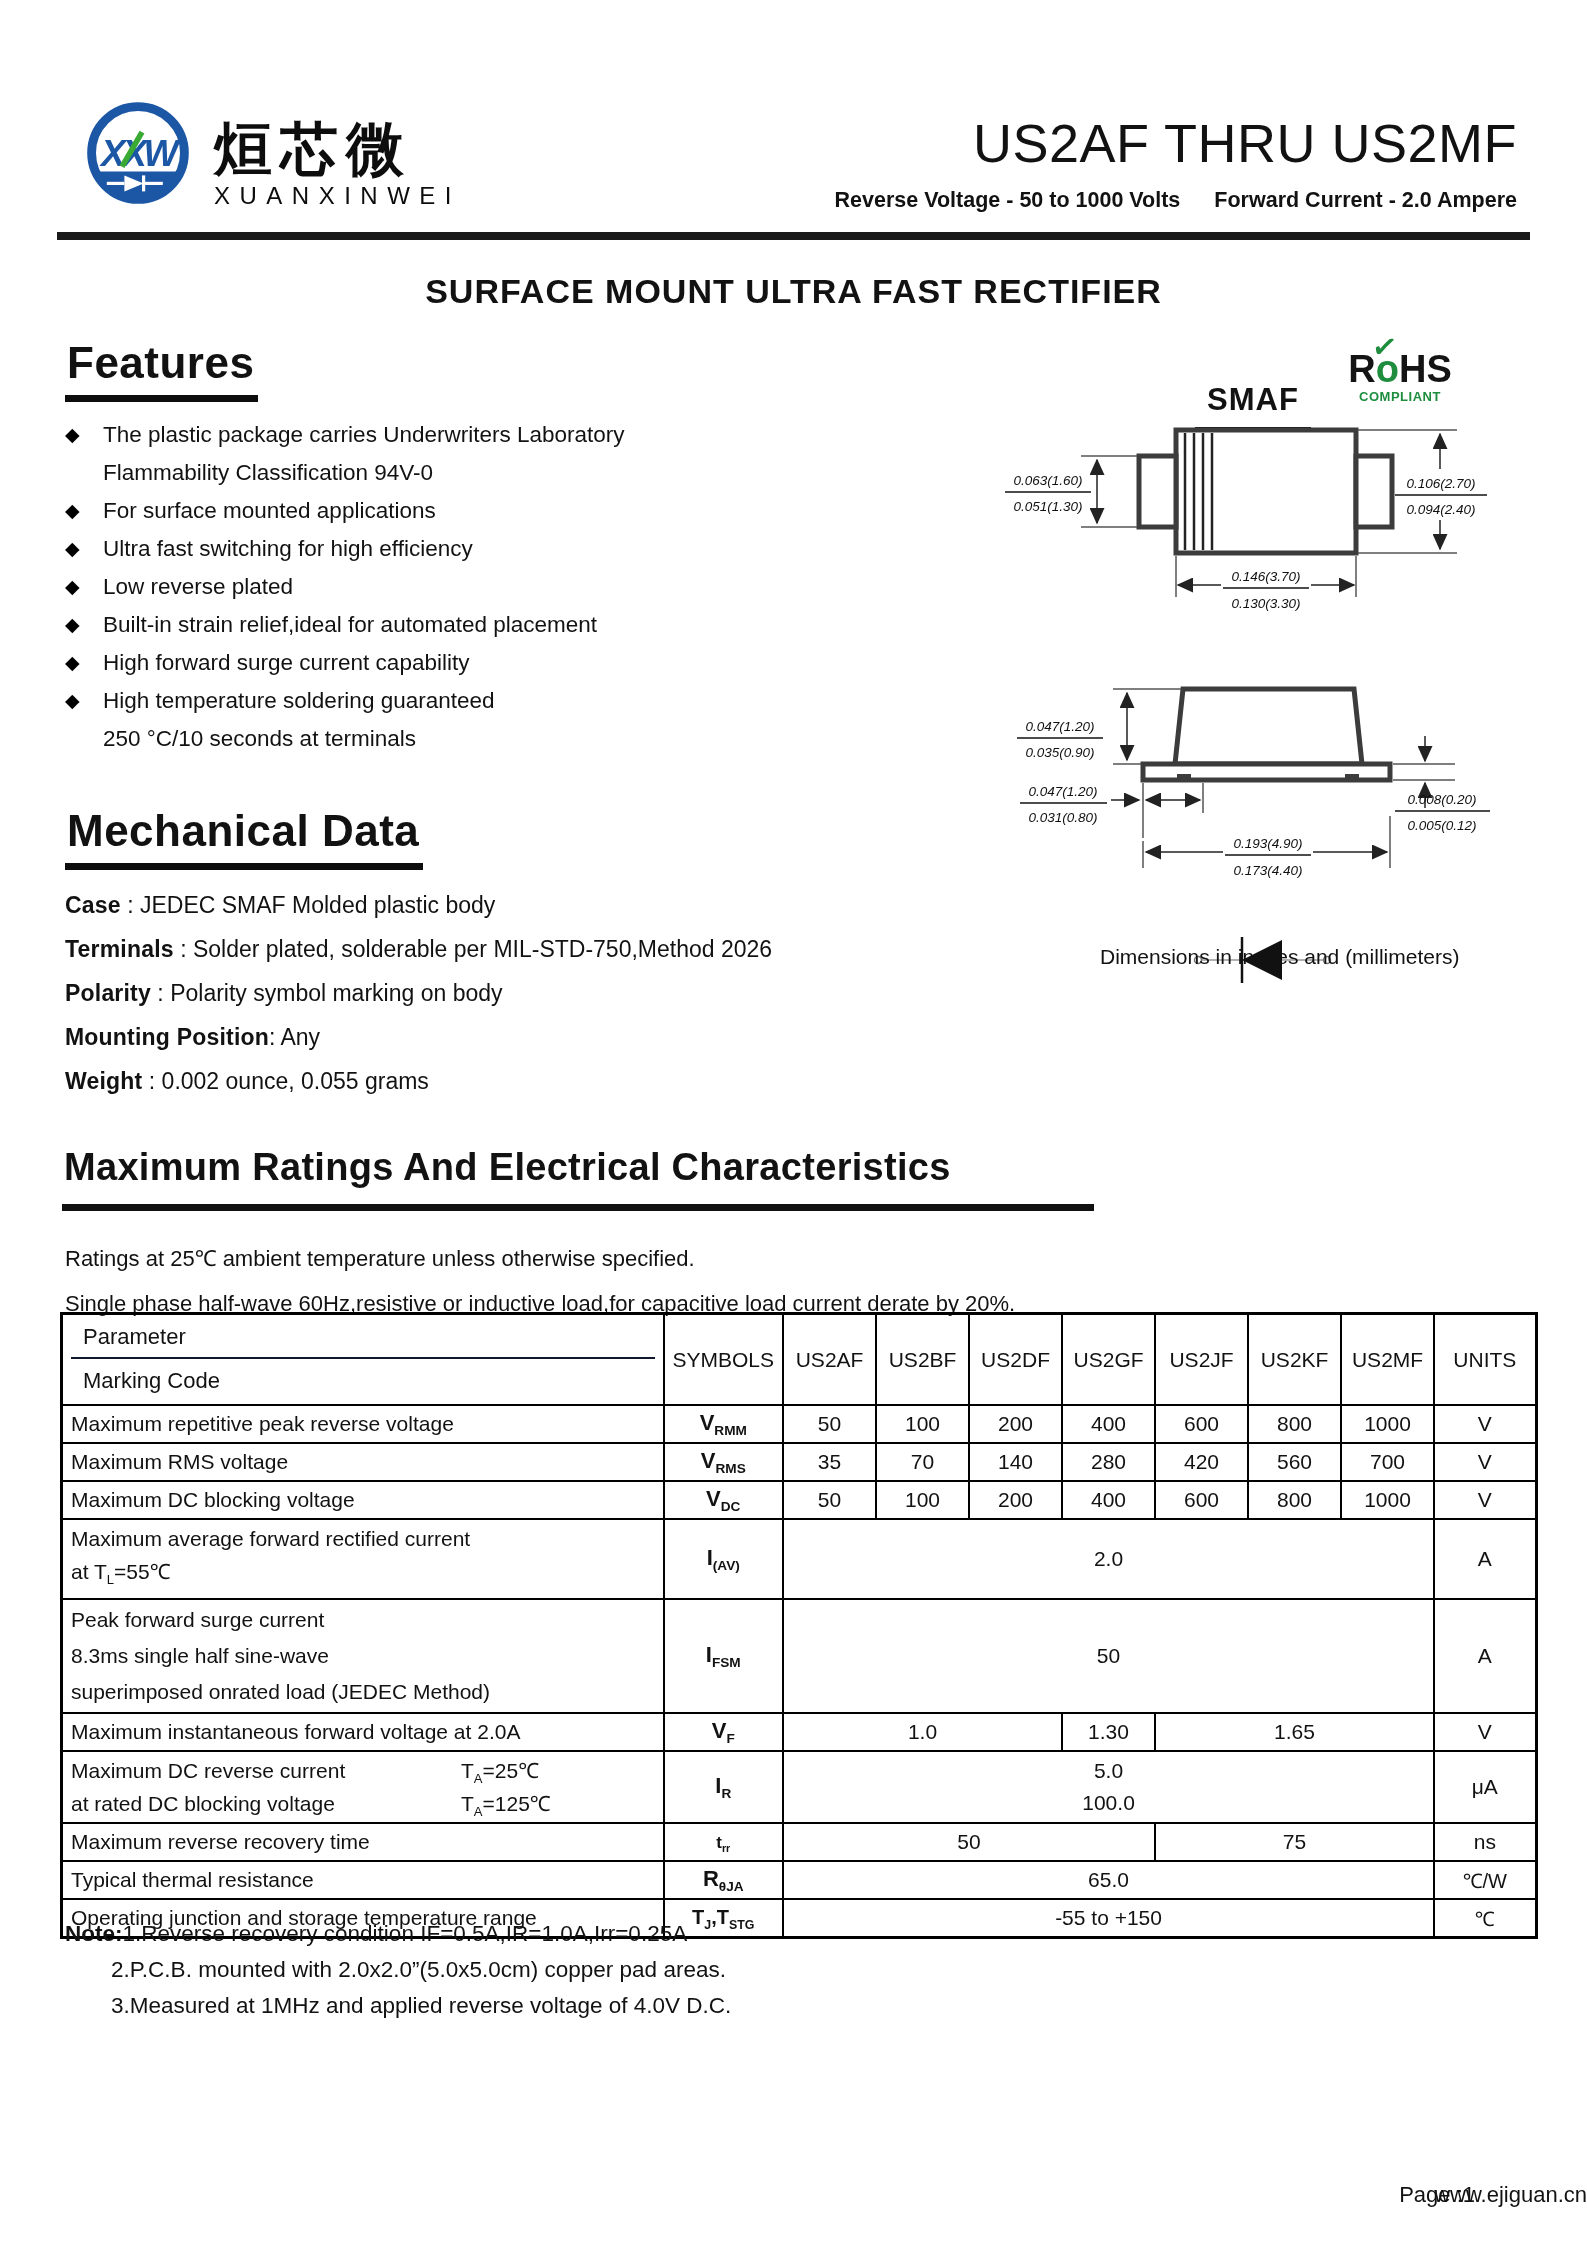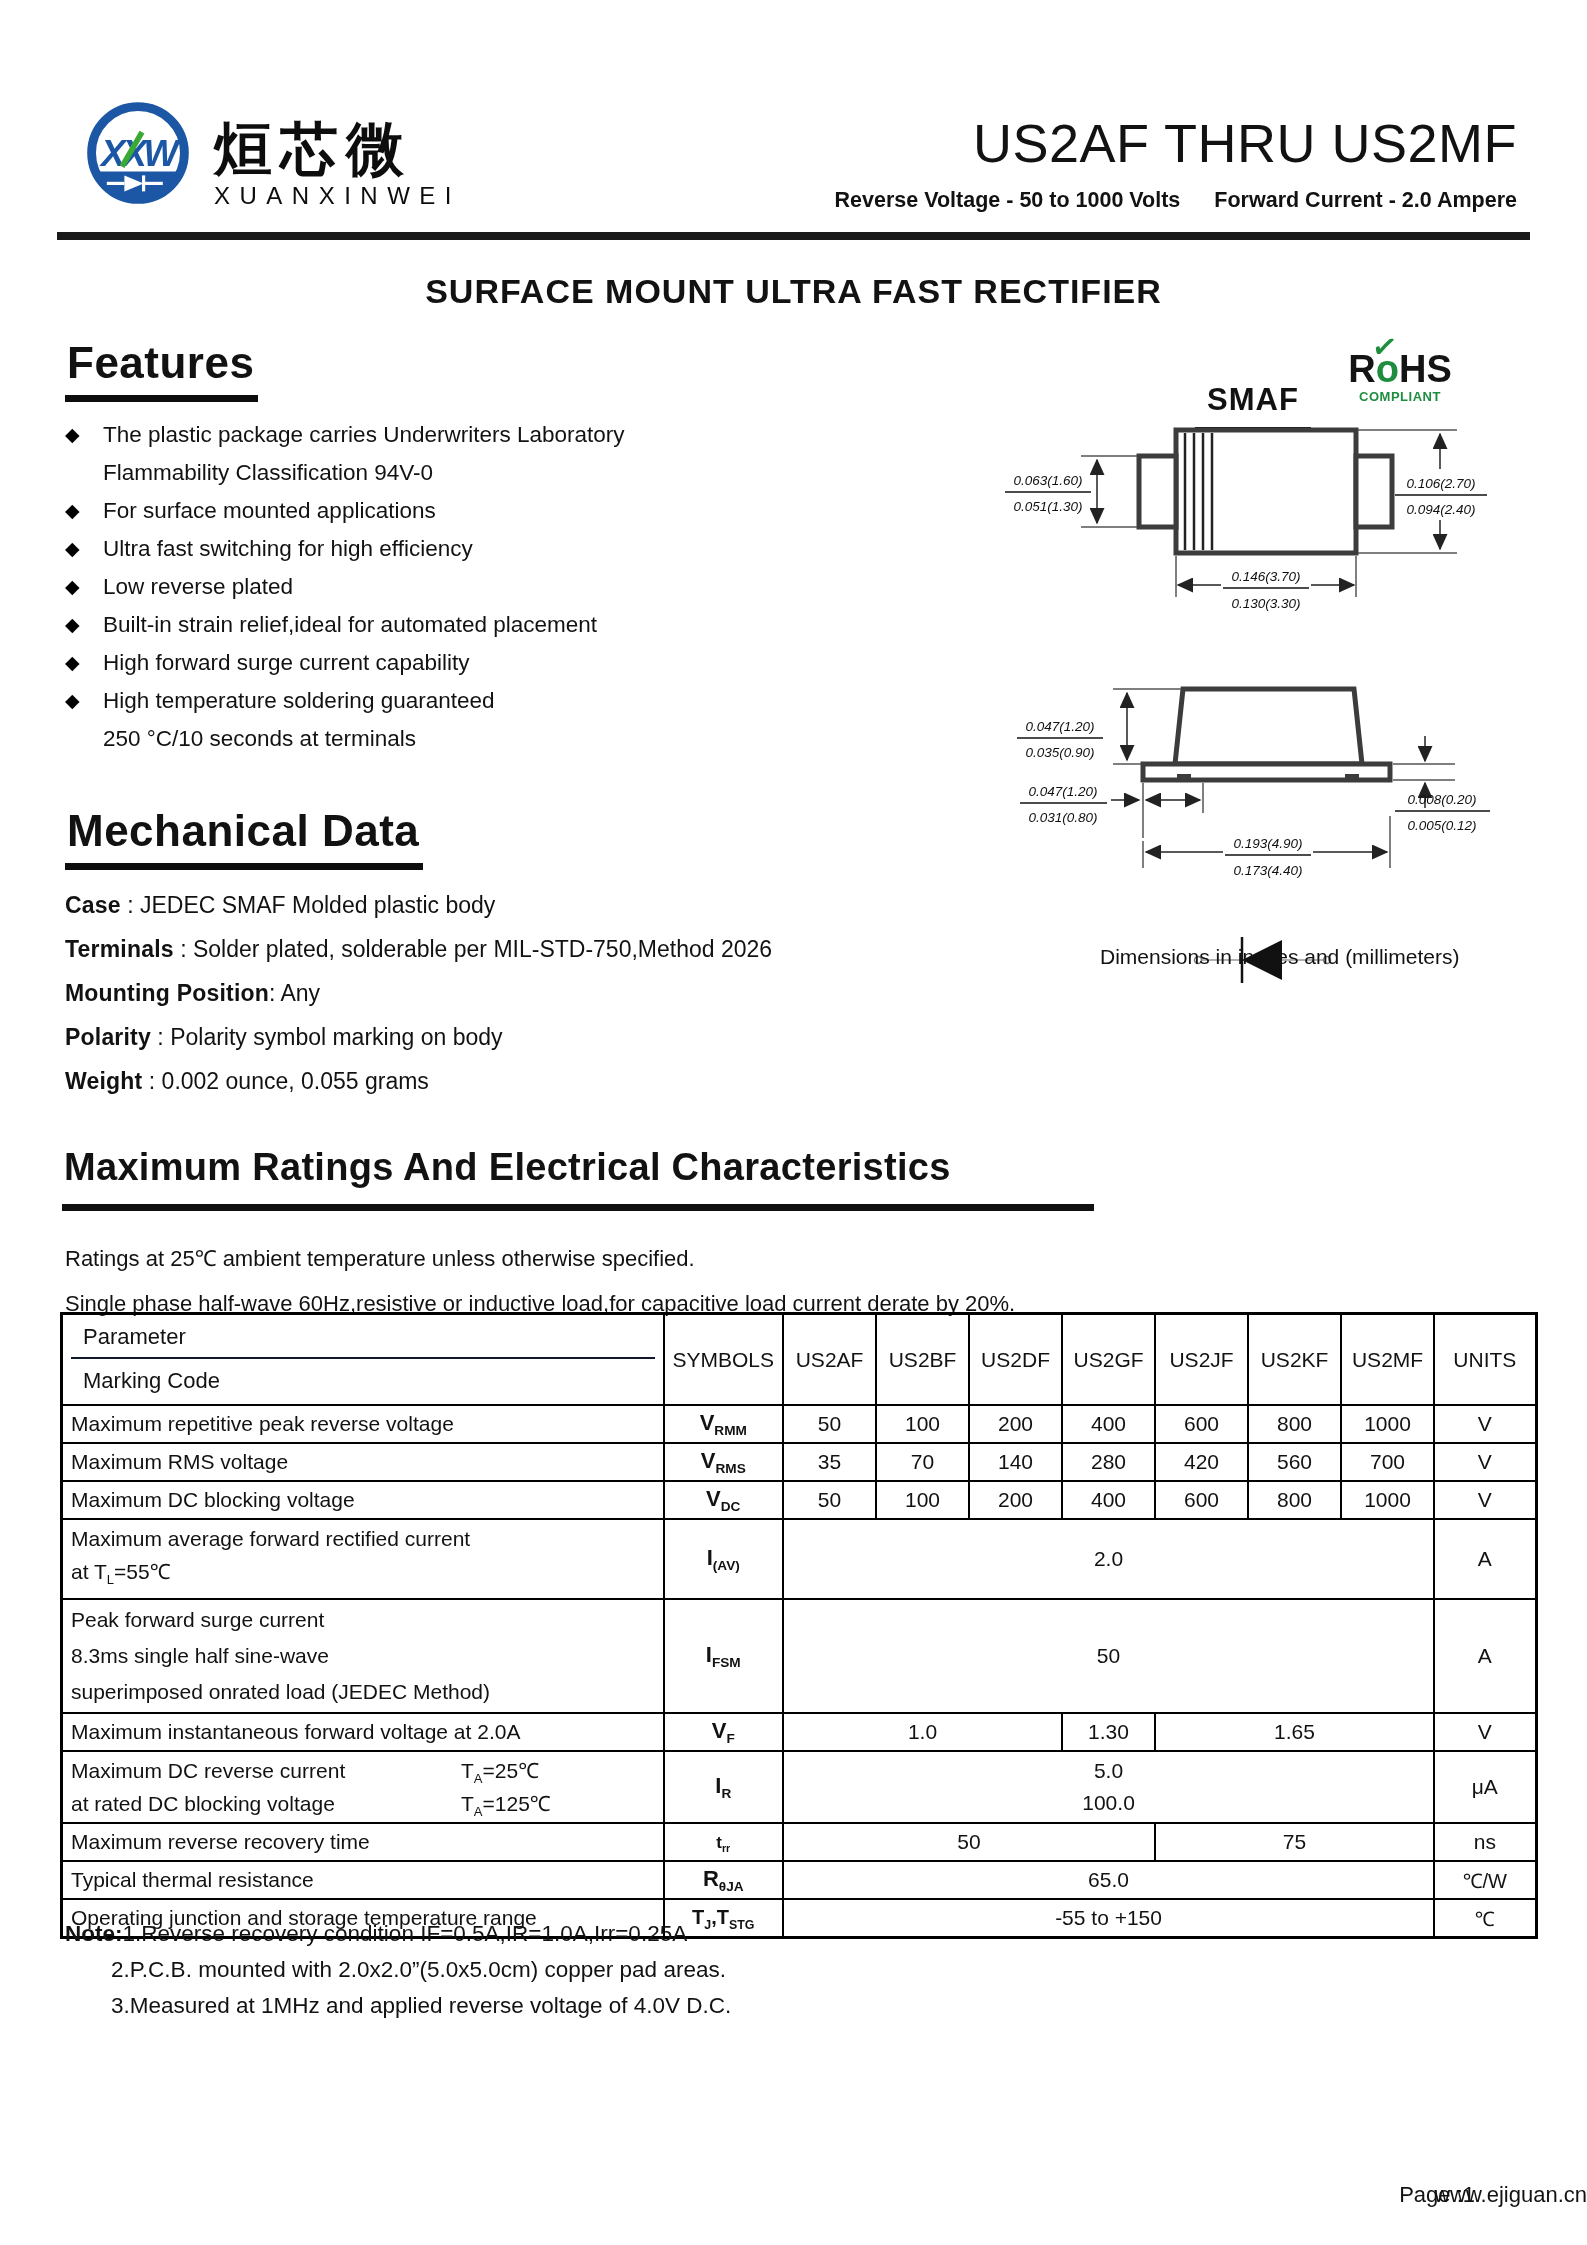--- a/index.html
+++ b/index.html
@@ -161,22 +161,22 @@
           </div>
       </div>
     </div>
   </div>
 
   <div class="mech">
     <div class="sec-heading">Mechanical Data</div>
     <div class="mech-rows">
       <div class="mech-row"><b>Case</b><span> : JEDEC SMAF Molded plastic body</span></div>
       <div class="mech-row"><b>Terminals</b><span> : Solder plated, solderable per MIL-STD-750,Method 2026</span></div>
+      <div class="mech-row"><b>Polarity</b><span> : Polarity symbol  marking on body</span></div>
       <div class="mech-row"><b>Mounting Position</b><span>: Any</span></div>
-      <div class="mech-row"><b>Polarity</b><span> : Polarity symbol  marking on body</span></div>
       <div class="mech-row"><b>Weight</b><span> : 0.002 ounce, 0.055 grams</span></div>
     </div>
   </div>
 
   <div class="smaf-label">SMAF</div>
   <div class="rohs">
     <div class="rohs-main"><span>R</span><span class="o">o</span><span>HS</span><span class="rohs-check">✓</span></div>
     <div class="rohs-sub">COMPLIANT</div>
   </div>
 

